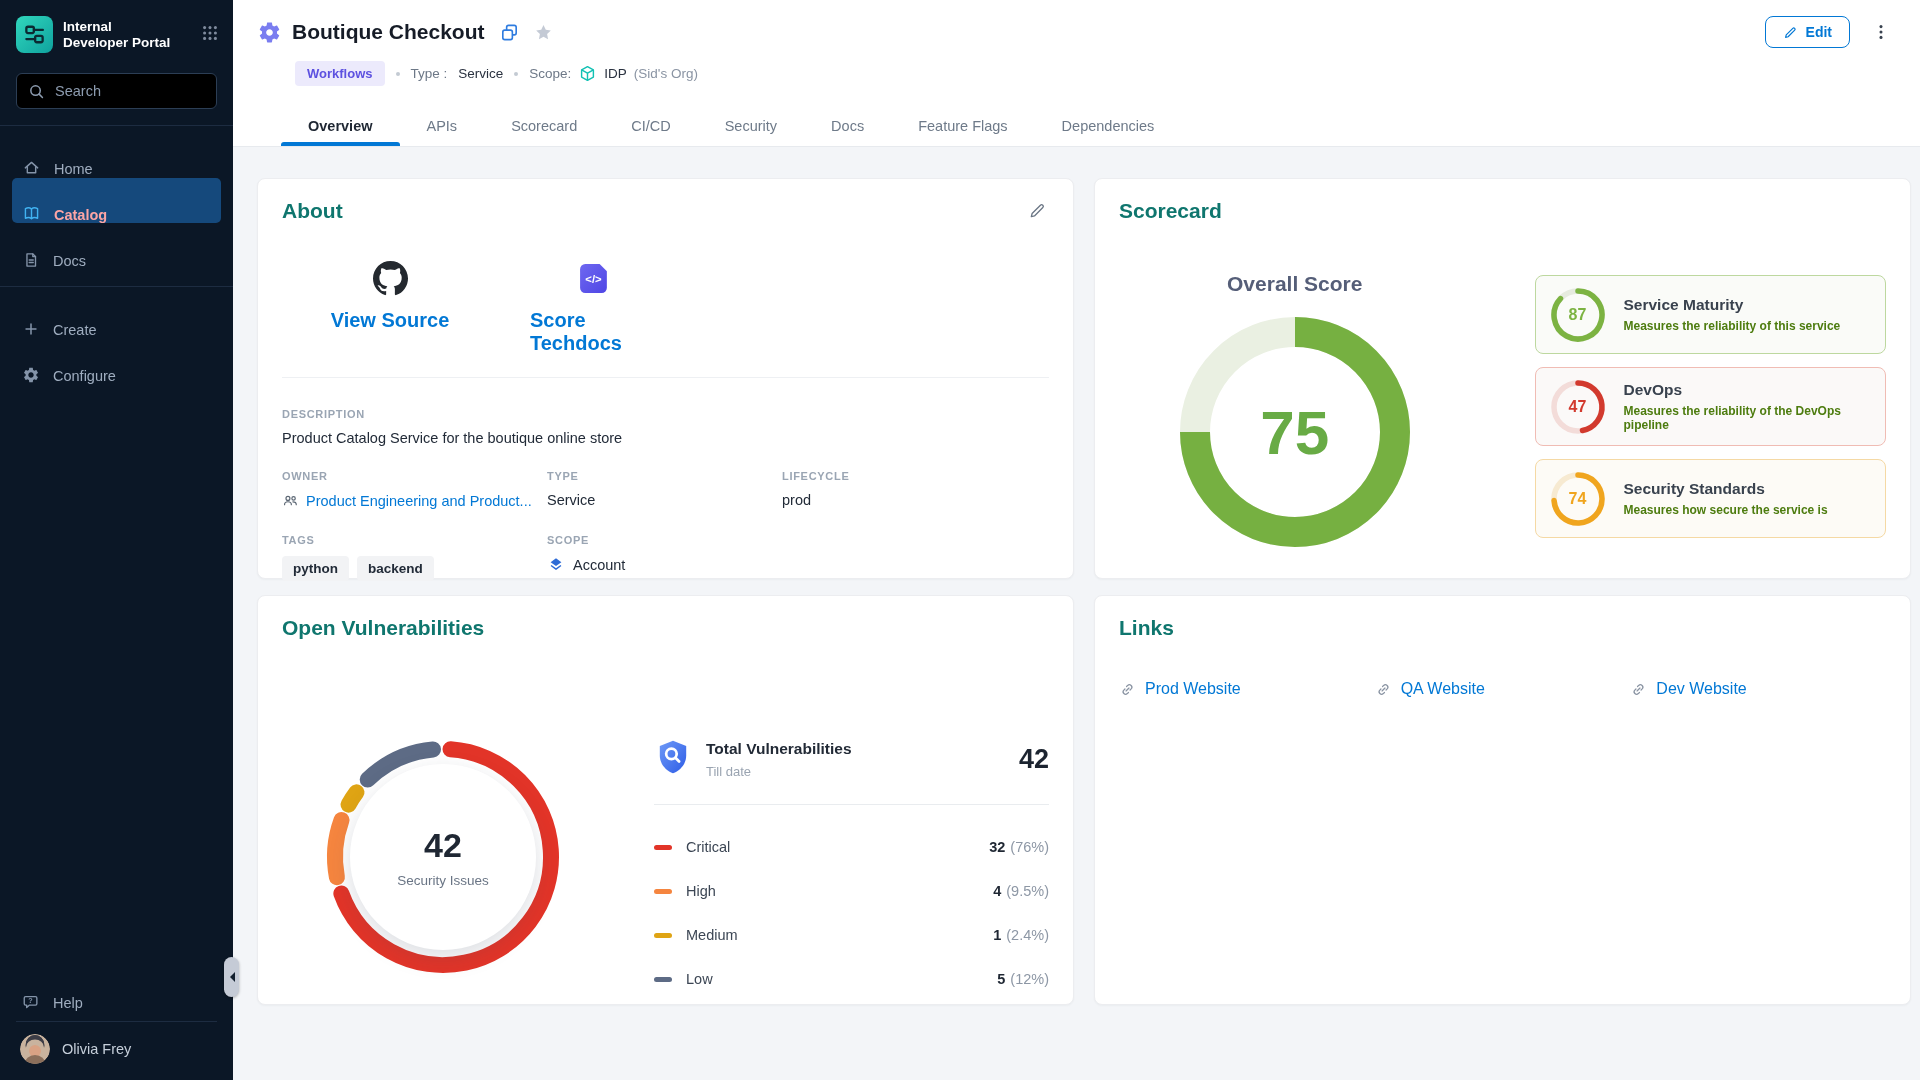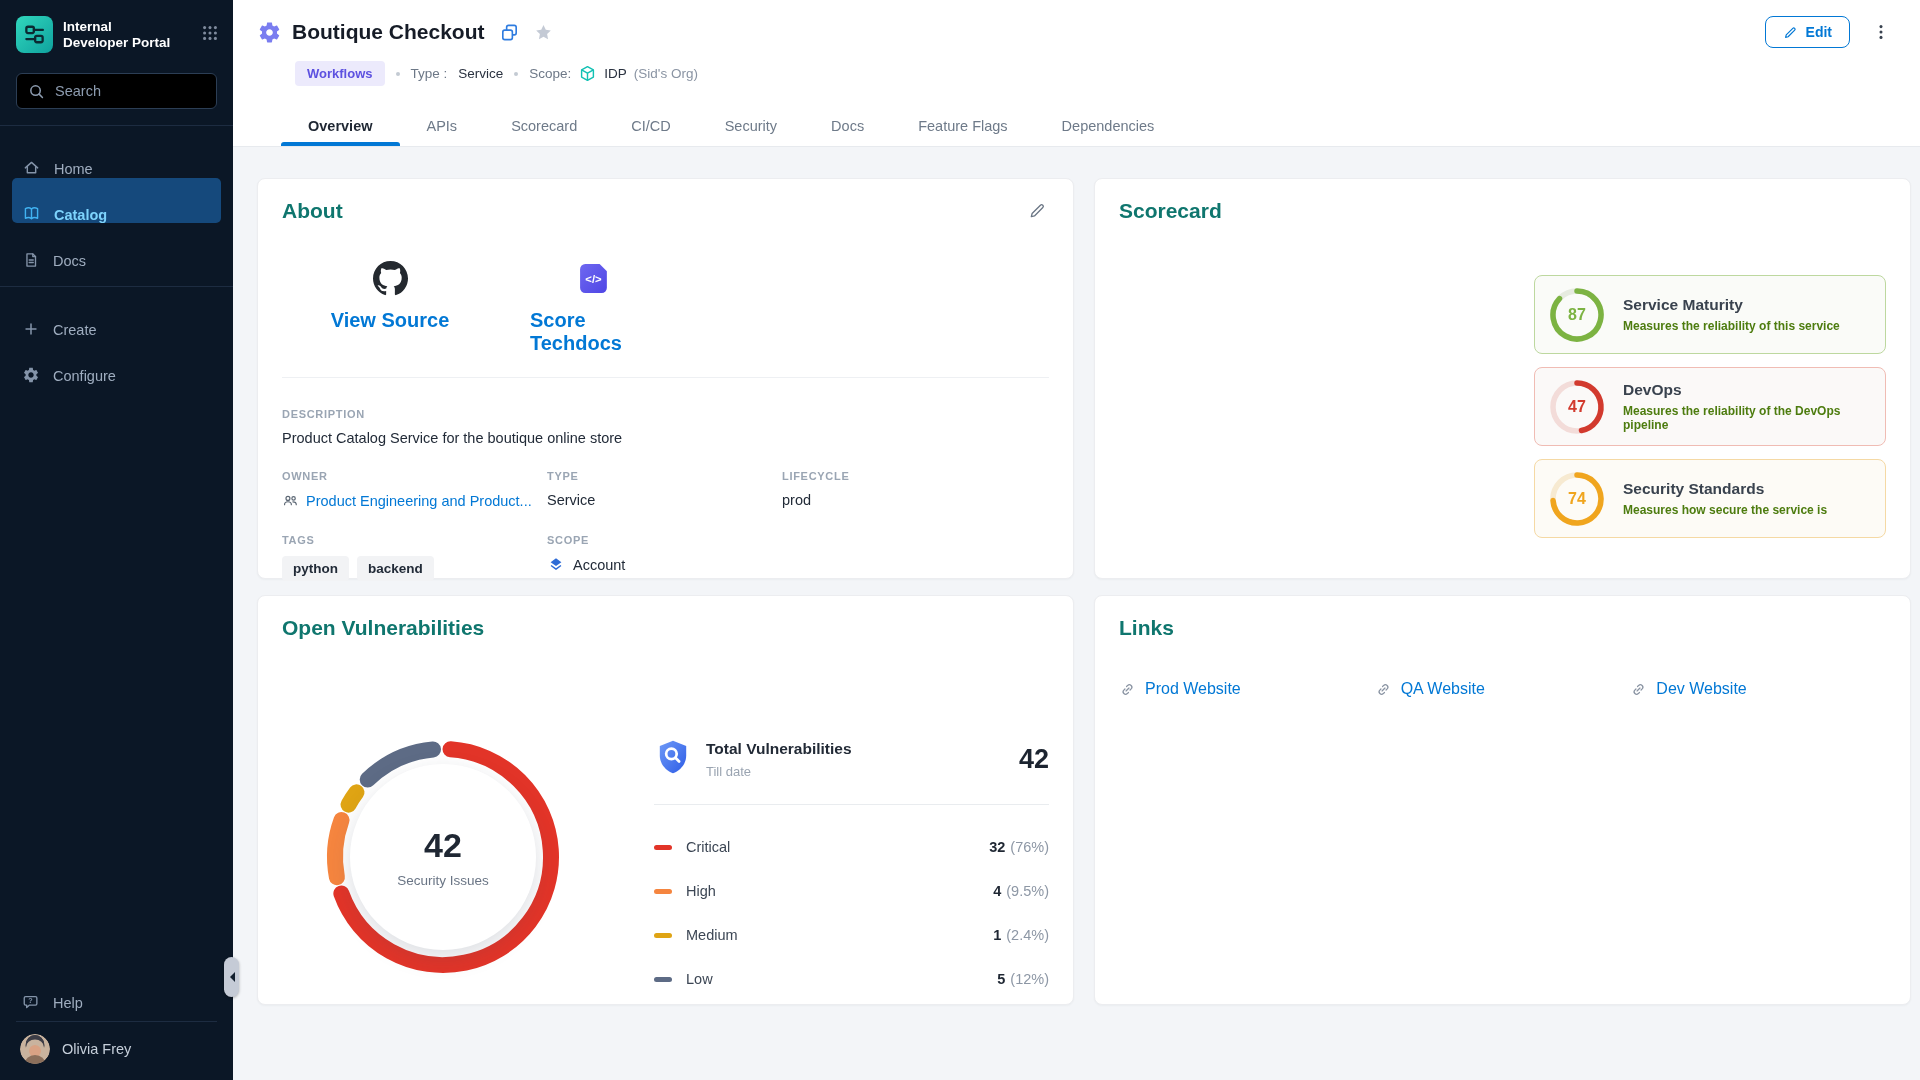--- a/index.html
+++ b/index.html
@@ -15,21 +15,21 @@
   .logo-text { color:#fff; font-weight:bold; font-size:13.5px; line-height:16px; padding-top:3px; }
   .grid-icon { margin-left:auto; margin-top:8px; color:#7f8b9d; cursor:pointer; }
   .search-box { margin:16px 16px 0; height:36px; background:#000000; border:1px solid #2c3e55;
     border-radius:6px; display:flex; align-items:center; gap:10px; padding:0 11px; color:#8d9cb0;
     font-size:14.5px; cursor:text; }
   .side-divider { border-top:1px solid #1d2c41; margin:16px 0 6px; }
   .nav { padding:0 12px; }
   .nav-item { display:flex; align-items:flex-end; gap:13px; height:45px; padding:0 10px;
     border-radius:5px; color:#9fadbf; font-size:14.5px; cursor:pointer; margin-bottom:1px; }
   .nav-item svg { color:#8494a9; flex:0 0 auto; }
-  .nav-item.active { background:#15497c; color:#7dd3fc; font-weight:bold; }
+  .nav-item.active { background:#15497c; color:#fca5a5; font-weight:bold; }
   .nav-item.active svg { color:#41b2f1; }
   .sidebar-bottom { margin-top:auto; padding:0 12px 12px; }
   .user-divider { border-top:1px solid #1d2c41; margin:10px 4px 8px; }
   .user-row { display:flex; align-items:center; gap:12px; padding:4px 8px; color:#c6cfda; font-size:14.5px; cursor:pointer; }
   .avatar { width:30px; height:30px; border-radius:50%; overflow:hidden; flex:0 0 auto; }
   .collapse-handle { position:fixed; left:224px; top:957px; width:15px; height:40px; background:#c5cbd6;
     border-radius:8px; display:flex; align-items:center; justify-content:center; cursor:pointer;
     box-shadow:0 1px 3px rgba(0,0,0,.3); z-index:6; }
   .collapse-handle::before { content:""; width:0; height:0; border:5px solid transparent; border-right-color:#13202f; margin-left:-4px; }
 
@@ -387,20 +387,32 @@
             <span>Account</span>
           </div>
         </div>
         <div></div>
       </div>
     </div>
 
     <div class="card scorecard">
       <div class="card-title">Scorecard</div>
       <div class="score-body">
+        <div class="overall-col">
+          <div class="overall-title">Overall Score</div>
+          <div class="donut-wrap donut-overall">
+              <svg width="232" height="232" viewBox="0 0 232 232">
+                <circle cx="116" cy="116" r="100" fill="none" stroke="#eaf0e2" stroke-width="30"></circle>
+                <path d="M 116.00 16.00 A 100 100 0 1 1 16.00 116.00" fill="none" stroke="#76b041" stroke-width="30" stroke-linecap="butt"></path>
+              </svg>
+            <div class="donut-center">
+              <span class="overall-num" style="color: rgb(104, 171, 69);">75</span>
+            </div>
+          </div>
+        </div>
         <div class="mini-col">
           <div class="mini-card">
             <div class="donut-wrap mini-donut">
                 <svg width="56" height="56" viewBox="0 0 56 56">
                   <circle cx="28" cy="28" r="24" fill="none" stroke="#e6ebdf" stroke-width="5.5"></circle>
                   <path d="M 28.00 4.00 A 24 24 0 1 1 10.50 11.57" fill="none" stroke="#7cb342" stroke-width="5.5" stroke-linecap="round"></path>
                 </svg>
               <div class="donut-center">
                   <span class="mini-num" style="color: rgb(124, 179, 66);">87</span>
                 </div>

